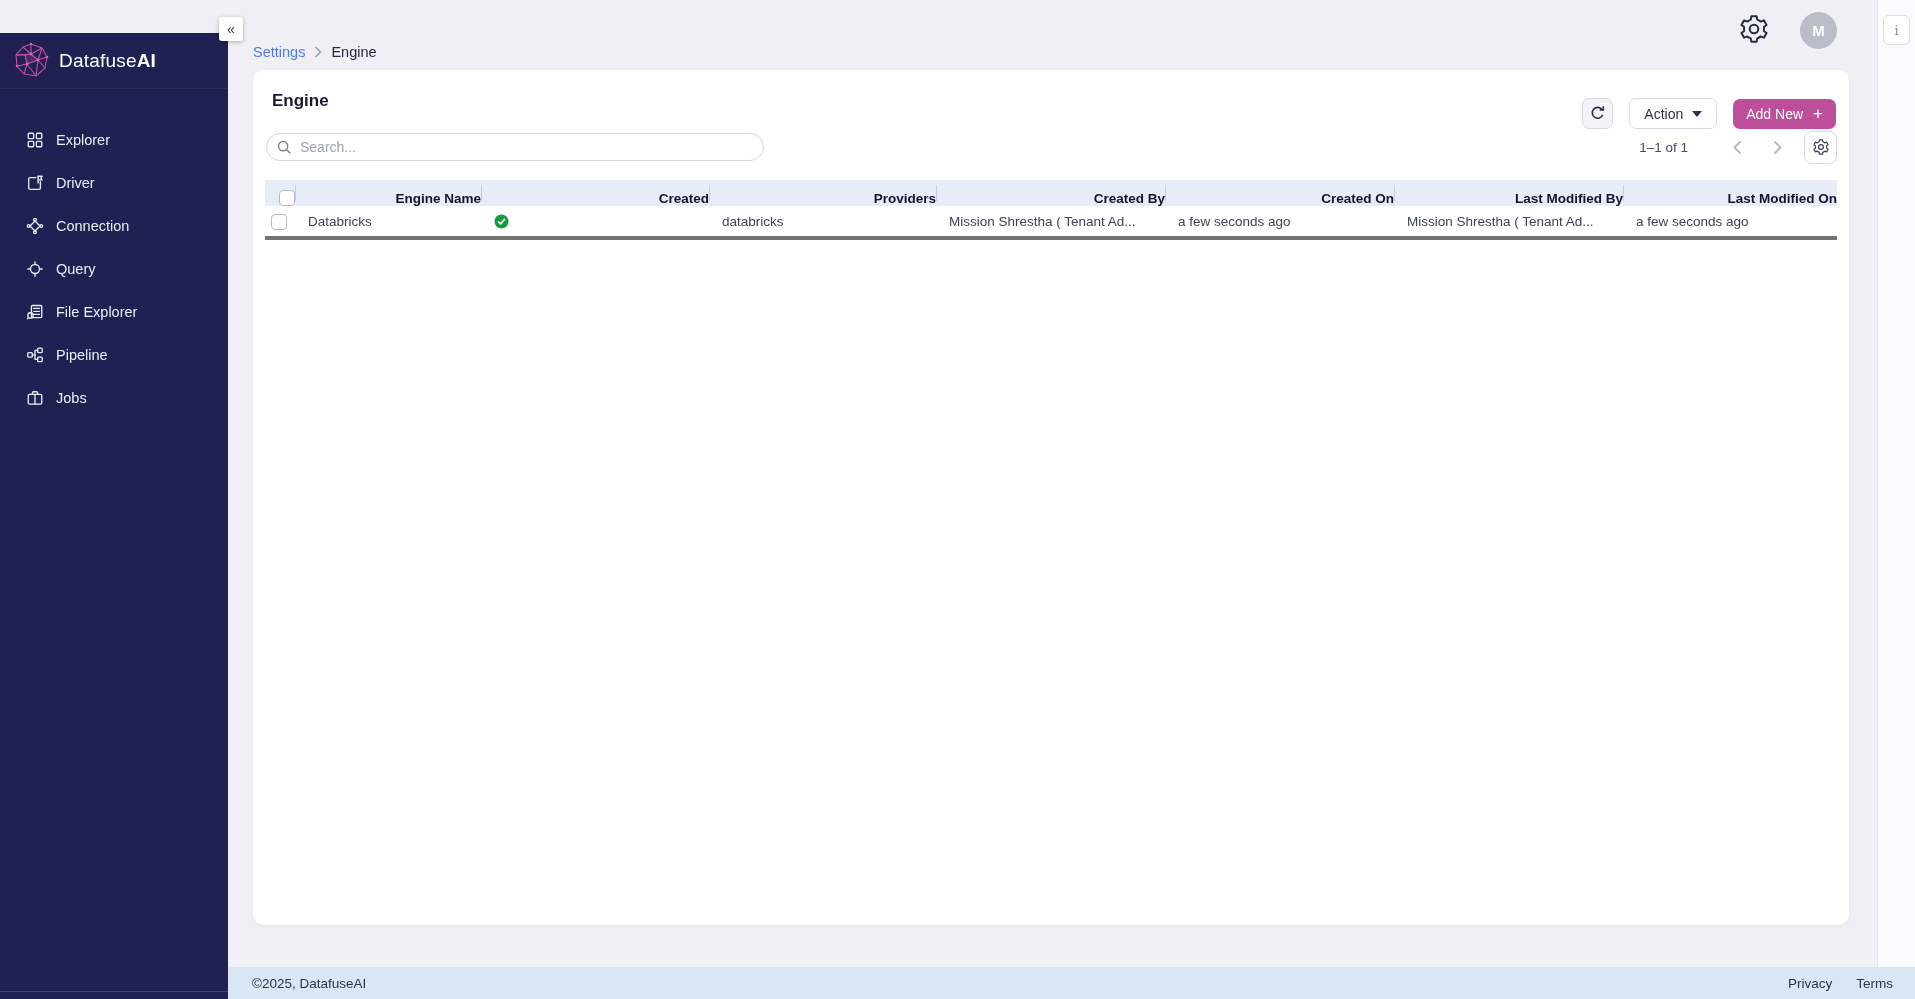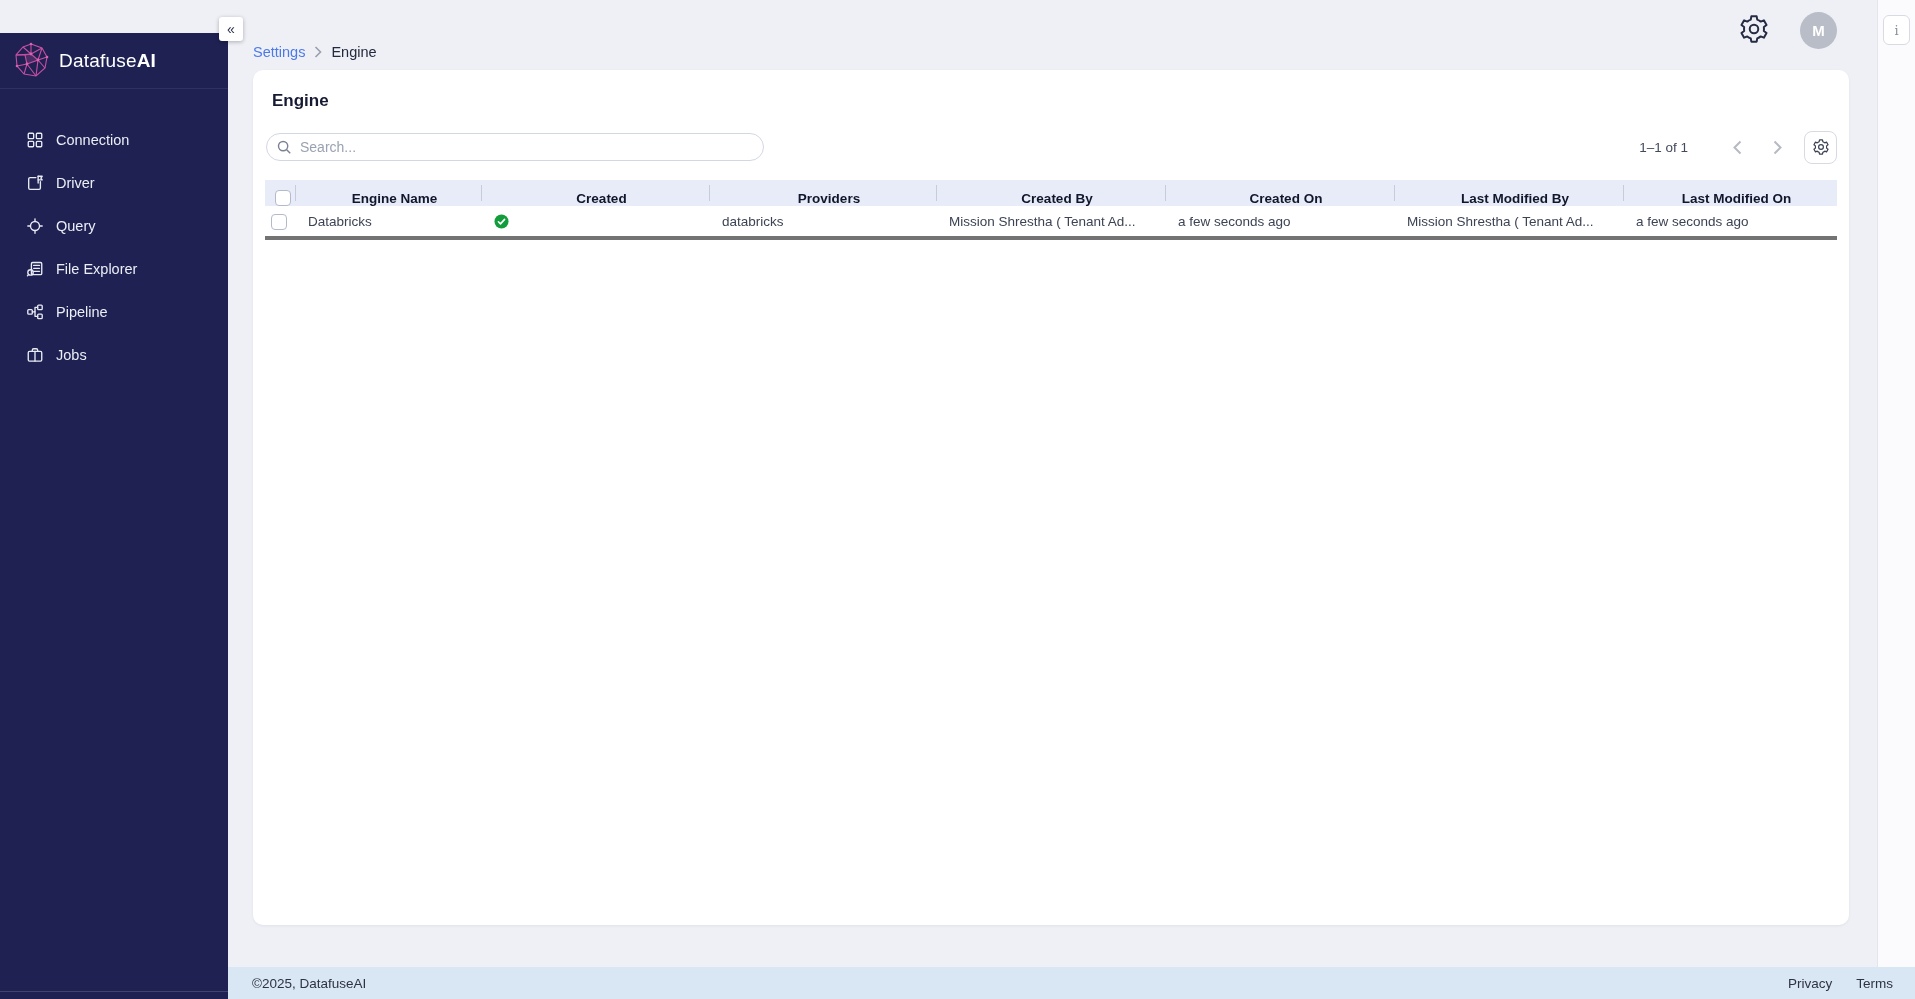--- a/index.html
+++ b/index.html
@@ -119,21 +119,21 @@
   .chev + .chev{margin-left:14px;}
   .tbl-gear{
     width:33px;height:33px;margin-left:14px;border:1px solid var(--border-gray);border-radius:8px;
     background:#fff;display:flex;align-items:center;justify-content:center;color:#3a4152;cursor:pointer;
   }
 
   
   .tbl{position:absolute;left:12px;right:12px;top:110px;border-collapse:collapse;table-layout:fixed;width:calc(100% - 24px);}
   .tbl th{
     background:var(--header-row-bg);height:26px;font-size:13.5px;font-weight:700;
-    color:#10162b;text-align:center;padding:10px 0 0 13px;position:relative;white-space:nowrap;overflow:hidden;
+    color:#10162b;text-align:right;padding:10px 0 0 13px;position:relative;white-space:nowrap;overflow:hidden;
   }
   .tbl th.cb-col{padding-left:6px;}
   .tbl th:not(.cb-col)::before{
     content:"";position:absolute;left:0;top:5px;width:1px;height:16px;background:#c6ccdb;
   }
   .tbl td{
     height:32px;font-size:13.5px;color:var(--text-body);padding:0 0 0 13px;
     border-bottom:4px solid #737373;white-space:nowrap;overflow:hidden;background:#fff;
   }
   .tbl td.cb-col{padding-left:6px;}
@@ -188,31 +188,43 @@
   <div class="nav" id="nav">
       <div class="nav-item">
         <span class="ni">
           <svg viewBox="0 0 20 20" fill="none" stroke="currentColor" stroke-width="1.5" stroke-linejoin="round" stroke-linecap="round">
             <rect x="2.5" y="2.5" width="6" height="6" rx="1"></rect>
             <rect x="11.5" y="2.5" width="6" height="6" rx="1"></rect>
             <rect x="2.5" y="11.5" width="6" height="6" rx="1"></rect>
             <rect x="11.5" y="11.5" width="6" height="6" rx="1"></rect>
           </svg>
         </span>
-        <span>Connection</span>
+        <span>Explorer</span>
       </div>
       <div class="nav-item">
         <span class="ni">
           <svg viewBox="0 0 20 20" fill="none" stroke="currentColor" stroke-width="1.5" stroke-linejoin="round" stroke-linecap="round">
             <path d="M16 8.5v7A1.5 1.5 0 0 1 14.5 17h-10A1.5 1.5 0 0 1 3 15.5v-10A1.5 1.5 0 0 1 4.5 4H11"></path>
             <path d="M13.5 2.5v7.5"></path>
             <path d="M13.5 2.5H18l-1.5 2L18 6.5h-4.5"></path>
           </svg>
         </span>
         <span>Driver</span>
+      </div>
+      <div class="nav-item">
+        <span class="ni">
+          <svg viewBox="0 0 20 20" fill="none" stroke="currentColor" stroke-width="1.5" stroke-linejoin="round" stroke-linecap="round">
+            <path d="M10 4.5 15.5 10 10 15.5 4.5 10z"></path>
+            <circle cx="10" cy="3" r="1.5"></circle>
+            <circle cx="17" cy="10" r="1.5"></circle>
+            <circle cx="10" cy="17" r="1.5"></circle>
+            <circle cx="3" cy="10" r="1.5"></circle>
+          </svg>
+        </span>
+        <span>Connection</span>
       </div>
       <div class="nav-item">
         <span class="ni">
           <svg viewBox="0 0 20 20" fill="none" stroke="currentColor" stroke-width="1.5" stroke-linejoin="round" stroke-linecap="round">
             <circle cx="10" cy="10" r="5"></circle>
             <line x1="10" y1="2" x2="10" y2="4.6"></line>
             <line x1="10" y1="15.4" x2="10" y2="18"></line>
             <line x1="2" y1="10" x2="4.6" y2="10"></line>
             <line x1="15.4" y1="10" x2="18" y2="10"></line>
           </svg>
@@ -278,20 +290,38 @@
 </div>
 <div class="avatar">M</div>
 
 <div class="right-strip">
   <div class="info-btn">i</div>
 </div>
 
 <div class="card">
   <div class="card-title">Engine</div>
 
+  <div class="head-actions">
+    <div class="btn-refresh">
+      <svg width="17" height="17" viewBox="0 0 20 20" fill="none" stroke="currentColor" stroke-width="1.9">
+        <path d="M16.2 11.5a6.4 6.4 0 1 1-.9-6.3"></path>
+        <polyline points="16.8 1.6 16.8 5.8 12.6 5.8"></polyline>
+      </svg>
+    </div>
+    <button class="btn-action">
+      <span>Action</span>
+      <svg width="10" height="6" viewBox="0 0 10 6">
+          <path d="M0 0h10L5 6z" fill="#2b3147"></path>
+        </svg>
+    </button>
+    <button class="btn-add-new">
+      <span>Add New</span>
+      <span class="plus">+</span>
+    </button>
+  </div>
 
   <div class="search-wrap">
     <span class="s-icon">
       <svg width="16" height="16" viewBox="0 0 18 18" fill="none" stroke="currentColor" stroke-width="1.6">
         <circle cx="8" cy="8" r="5.2"></circle>
           <line x1="12" y1="12" x2="16" y2="16"></line>
       </svg>
     </span>
     <input class="search-input" type="text" placeholder="Search..." style="">
   </div>

